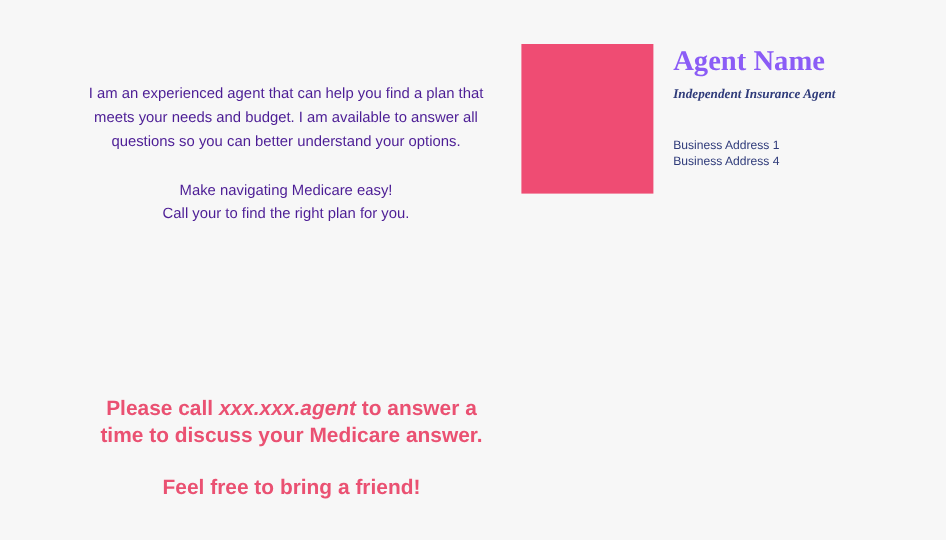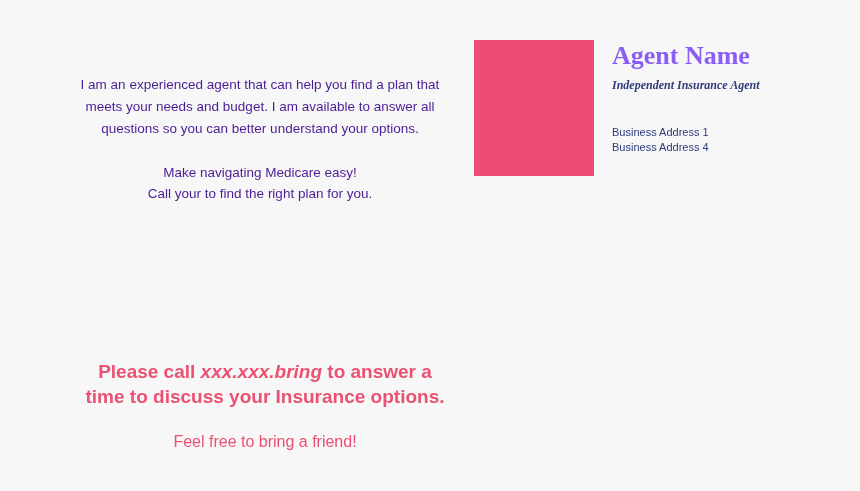--- a/index.html
+++ b/index.html
@@ -71,22 +71,22 @@
     font-size: 19px;
     line-height: 1.3;
     color: #ea5172;
     margin: 0;
   }
   .cta-main .italic-num {
     font-style: italic;
   }
   .cta-sub {
     font-family: "Liberation Sans", sans-serif;
-    font-weight: normal;
-    font-size: 16px;
+    font-weight: bold;
+    font-size: 19px;
     color: #ea5172;
     margin: 24px 0 0 0;
   }
 
   
   .photo-box {
     position: absolute;
     left: 474px;
     top: 40px;
     width: 120px;
@@ -140,22 +140,22 @@
       </p>
       <p>
         <span>Make navigating Medicare easy!</span><br>
         <span>Call your to find the right plan for you.</span>
       </p>
     </div>
   </div>
 
   <div class="cta-block">
     <p class="cta-main">
-      <span>Please call </span><span class="italic-num">xxx.xxx.bring</span><span> to answer a</span><br>
-      <span>time to discuss your Insurance options.</span>
+      <span>Please call </span><span class="italic-num">xxx.xxx.agent</span><span> to answer a</span><br>
+      <span>time to discuss your Medicare answer.</span>
     </p>
     <p class="cta-sub">Feel free to bring a friend!</p>
   </div>
 
   <div class="photo-box"></div>
 
   <div class="agent-info">
     <div class="agent-name">Agent Name</div>
     <div class="agent-title">Independent Insurance Agent</div>
     <div class="agent-address">

